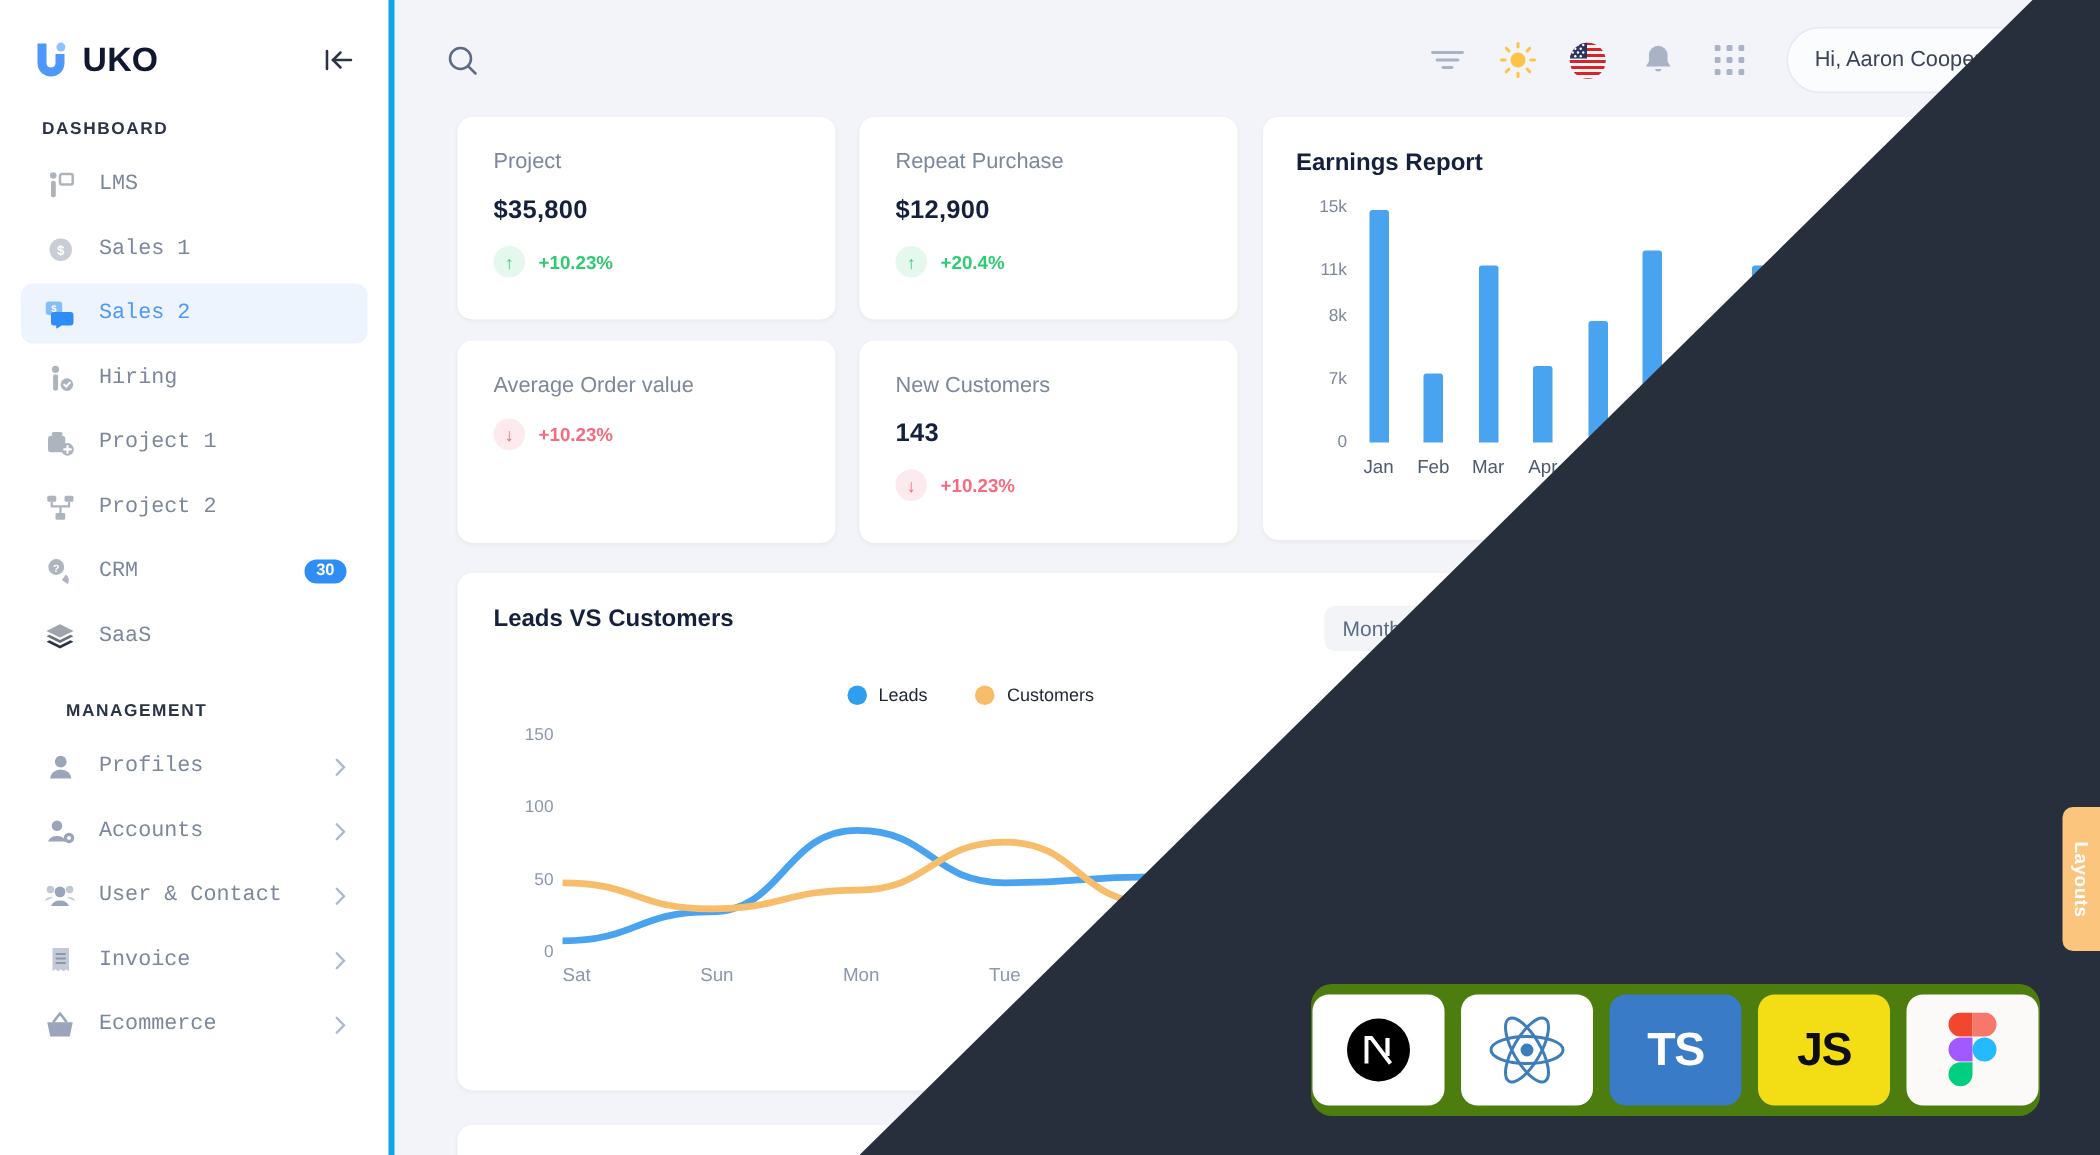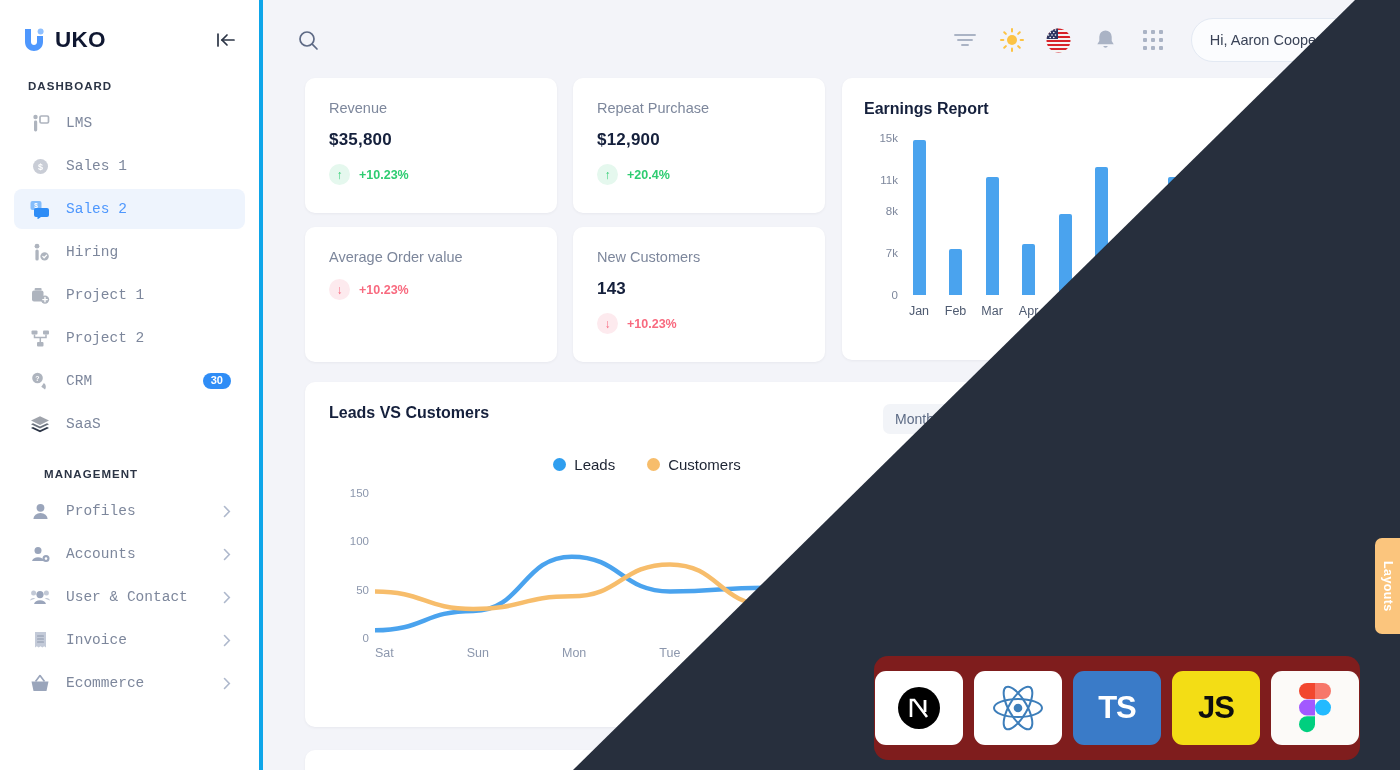--- a/index.html
+++ b/index.html
@@ -100,21 +100,21 @@
   .x-lab { width:30px; text-align:center; font-size:12.5px; color:#4e5a70; }
 
   
   .leads-card { position:absolute; left:305px; top:382px; width:684px; height:345px; padding: 22px 24px; }
   .month-pill {
     display:flex; align-items:center; gap:8px;
     background:#f2f4f8; border-radius:7px; padding:7px 12px;
     font-size:14px; color:#5d6b85; cursor:pointer;
   }
   .legend { display:flex; justify-content:center; gap:32px; margin-top: 22px; }
-  .lg { display:flex; align-items:center; gap:8px; font-size:15px; color:#1d2433; }
+  .lg { display:flex; align-items:center; gap:8px; font-size:12px; color:#1d2433; }
   .lg-dot { width:13px; height:13px; border-radius:50%; }
   .line-wrap { position:relative; margin-top:10px; height: 200px; }
   .ly-axis { position:absolute; left:6px; top:0; width:34px; height:155px; }
   .ly-tick { position:absolute; right:0; font-size:11.5px; color:#8c97ad; transform:translateY(-50%); }
   .lx-axis { position:absolute; left:46px; right:4px; top:163px; display:flex; justify-content:space-between; }
   .lx-lab { font-size:12.5px; color:#8c97ad; }
 
   
   .proj-card { position:absolute; left:1016px; top:378px; width:343px; height:349px; background:#242c3a; border-radius:10px; padding: 22px; }
   .proj-title { text-align:center; font-size:15.5px; font-weight:700; color:#ffffff; }
@@ -130,22 +130,22 @@
   .dark-overlay {
     position:absolute; left:0; top:0; width:1400px; height:770px;
     pointer-events:none;
     background:#272f3d;
     clip-path: polygon(1355px 0px, 1400px 0px, 1400px 770px, 573px 770px);
   }
 
   
   .tech-strip {
     position:absolute; left:874px; top:656px;
-    width:486px; height:104px;
-    background:#7f1d1d; border-radius:14px;
+    width:486px; height:88px;
+    background:#4d7c0f; border-radius:14px;
     display:flex; align-items:center; justify-content:center; gap:11px;
   }
   .tech-tile { width:88px; height:74px; border-radius:11px; display:flex; align-items:center; justify-content:center; }
 
   
   .layouts-tab {
     position:absolute; right:0; top:538px;
     width:25px; height:96px;
     background:#fbc57d; border-radius:7px 0 0 7px;
     display:flex; align-items:center; justify-content:center;
@@ -462,21 +462,21 @@
             <circle cx="19.2" cy="14.5" r="1.3" fill="#3b2a22"></circle>
             <path d="M13 19 a3.6 2.6 0 0 0 6 0 z" fill="#fff"></path>
           </svg>
           <span class="dot"></span>
         </span>
       </div>
     </div>
   </div>
 
   <div class="card stat-card" style="left:305px; top:78px;">
-    <div class="stat-label">Revenue</div>
+    <div class="stat-label">Project</div>
     <div class="stat-value">$35,800</div>
     <div class="stat-delta">
       <span class="delta-ico delta-up">↑</span>
       <span class="delta-txt up">+10.23%</span>
     </div>
   </div>
 
   <div class="card stat-card" style="left:573px; top:78px;">
     <div class="stat-label">Repeat Purchase</div>
     <div class="stat-value">$12,900</div>

